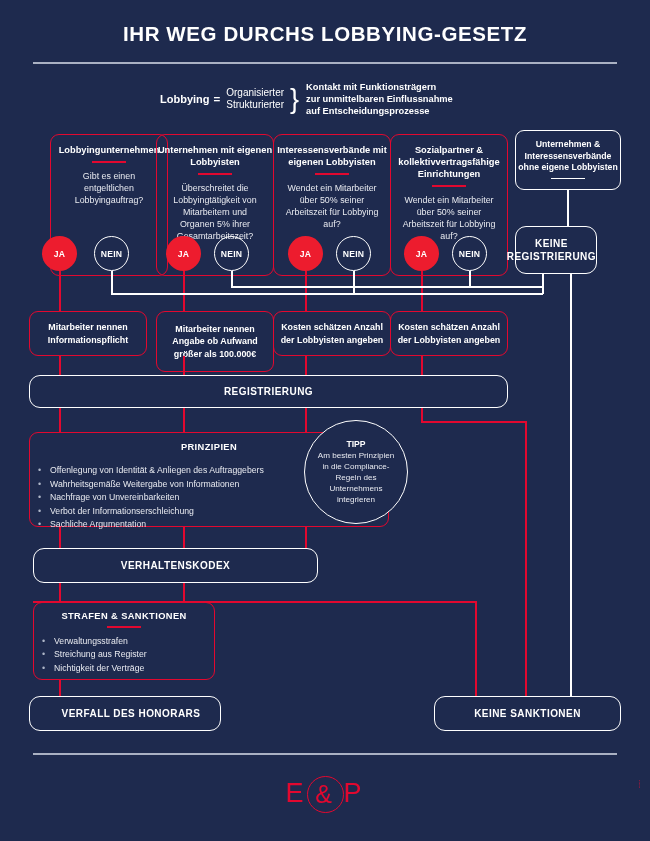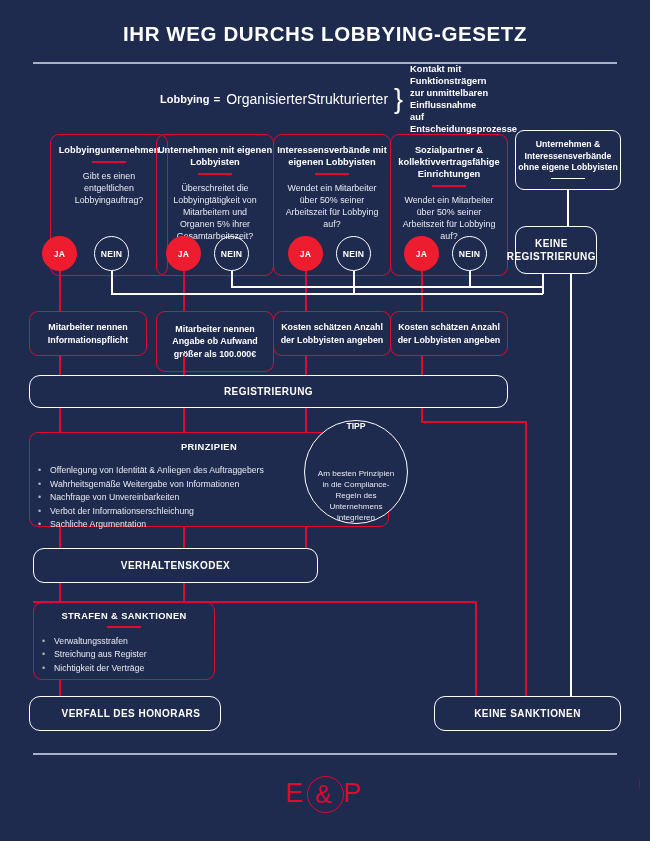--- a/index.html
+++ b/index.html
@@ -24,21 +24,21 @@
     position:absolute;height:1.5px;background:#c3c9d8;opacity:.85;
   }
   .rule.top{left:33px;top:62px;width:584px;}
   .rule.bottom{left:33px;top:753px;width:584px;}
 
   
   .defblock{position:absolute;left:160px;top:82px;width:340px;height:34px;
     display:flex;align-items:center;}
   .def-word{font-size:11px;font-weight:bold;color:#fff;white-space:nowrap;}
   .def-eq{font-size:11.5px;font-weight:bold;margin:0 6px 0 4px;}
-  .def-stack{display:flex;flex-direction:row;font-size:14px;line-height:12px;color:#fff;}
+  .def-stack{display:flex;flex-direction:column;font-size:10px;line-height:12px;color:#fff;}
   .brace{font-size:27px;line-height:26px;font-weight:300;margin:0 7px 0 6px;color:#fff;}
   .def-right{display:flex;flex-direction:column;font-size:9.3px;line-height:12px;font-weight:bold;color:#fff;}
 
   
   .box{position:absolute;box-sizing:border-box;border-radius:9px;}
   .box.red{border:1.6px solid #e2082f;}
   .box.white{border:1.6px solid #ffffff;}
   .box-inner{width:100%;height:100%;display:flex;flex-direction:column;
     align-items:center;justify-content:flex-start;padding-top:9px;box-sizing:border-box;}
 
@@ -71,21 +71,21 @@
 
   
   .panel-title{font-size:9.3px;font-weight:bold;letter-spacing:.4px;text-align:center;color:#fff;}
   .panel-ul{margin:0;padding:0;list-style:none;align-self:flex-start;}
   .panel-ul li{font-size:8.7px;line-height:13.6px;color:#e8eaf0;position:relative;padding-left:20px;}
   .panel-ul li::before{content:"\2022";position:absolute;left:8px;top:0;color:#aeb6c8;font-size:9px;}
 
   
   .tip{position:absolute;border-radius:50%;border:1.4px solid #ffffff;
     box-sizing:border-box;display:flex;flex-direction:column;align-items:center;
-    justify-content:space-between;background:#1e2a4e;}
+    justify-content:center;background:#1e2a4e;}
   .tip-title{font-size:8.6px;font-weight:bold;color:#fff;margin-bottom:1px;}
   .tip-body{font-size:8.1px;line-height:11px;text-align:center;color:#e8eaf0;padding:0 9px;}
 
   
   .logo{position:absolute;left:0;top:776px;width:650px;text-align:center;
     color:#e2082f;font-size:27px;letter-spacing:3px;font-weight:400;
     font-family:"Liberation Sans", sans-serif;}
   .logo .amp-wrap{position:relative;display:inline-block;width:37px;height:37px;
     vertical-align:middle;}
   .logo .amp-wrap .ring{position:absolute;left:0;top:0;width:37px;height:37px;

